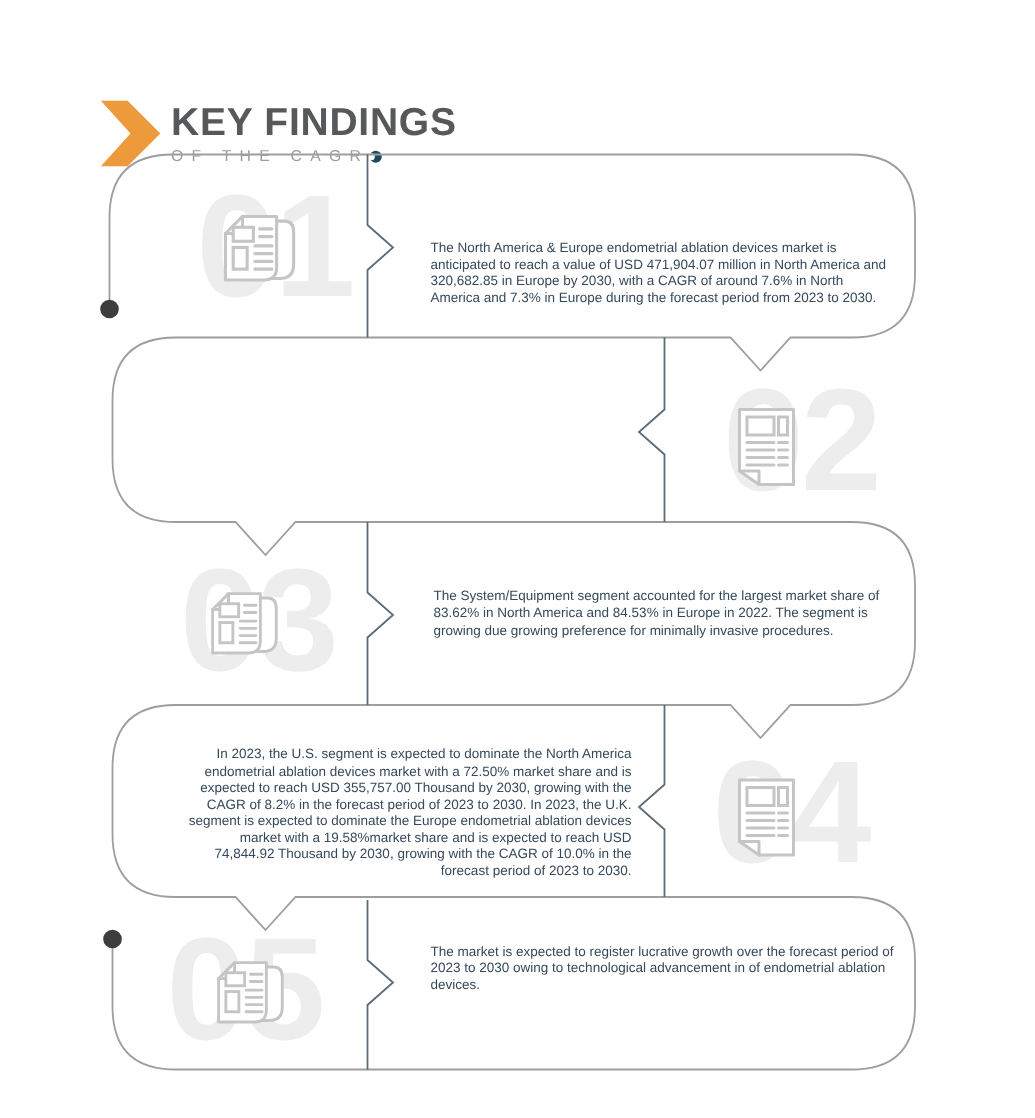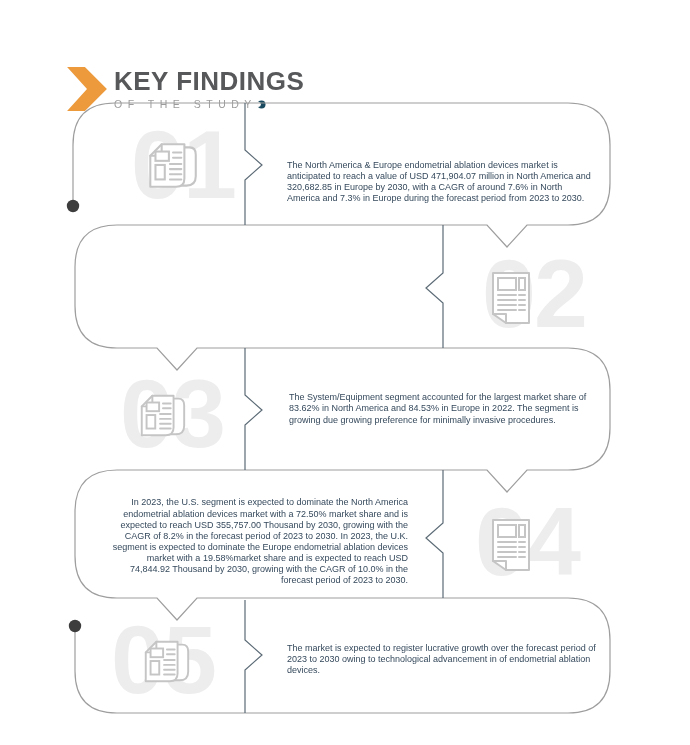--- a/index.html
+++ b/index.html
@@ -42,21 +42,21 @@
 
 <div class="canvas">
 
   <div class="logo">
     <svg class="logo-chevron" width="40" height="44" viewBox="0 0 38 42">
       <polygon points="0,0 17,0 38,21 17,42 0,42 19,21" fill="#EC9A3C"></polygon>
     </svg>
     <div class="logo-textblock">
       <div class="logo-title">KEY FINDINGS</div>
       <div class="logo-subtitle-row">
-        <span class="logo-subtitle">OF THE STUDY</span>
+        <span class="logo-subtitle">OF THE CAGR</span>
         <svg width="9" height="9" viewBox="0 0 9 9">
           <circle cx="4.5" cy="4.5" r="4" fill="#194A5F"></circle>
           <circle cx="1.5" cy="4.5" r="2.4" fill="#ffffff"></circle>
         </svg>
       </div>
     </div>
   </div>
 
   <div class="big-num" style="left:183px;top:164px;">01</div>
   <div class="big-num" style="left:534px;top:293px;">02</div>
@@ -160,21 +160,21 @@
 
   <div class="finding-text ta-left" style="left:287px;top:103px;width:306px;height:158px;">
     <div>The  North America &amp; Europe endometrial ablation devices market is anticipated to reach a value of USD 471,904.07 million in North America and 320,682.85 in Europe by 2030, with a CAGR of around 7.6% in North America and 7.3% in Europe during the forecast period from 2023 to 2030.</div>
   </div>
 
 
   <div class="finding-text ta-left" style="left:289px;top:348px;width:300px;height:122px;justify-content:center;">
     <div>The System/Equipment segment accounted for the largest market share of 83.62% in North America and 84.53% in Europe in 2022. The segment is growing due growing preference for minimally invasive procedures.</div>
   </div>
 
-  <div class="finding-text ta-right" style="left:105px;top:470px;width:303px;height:144px;">
+  <div class="finding-text ta-right" style="left:118px;top:470px;width:303px;height:144px;">
     <div>In 2023, the U.S. segment is expected to dominate the North America endometrial ablation devices market with a 72.50% market share and is expected to reach USD 355,757.00 Thousand by 2030, growing with the CAGR of 8.2% in the forecast period of 2023 to 2030. In 2023, the U.K. segment is expected to dominate the Europe endometrial ablation devices market with a 19.58%market share and is expected to reach USD 74,844.92 Thousand by 2030, growing with the CAGR of 10.0% in the forecast period of 2023 to 2030.</div>
   </div>
 
-  <div class="finding-text ta-left" style="left:287px;top:602px;width:310px;height:115px;">
+  <div class="finding-text ta-left" style="left:287px;top:588px;width:310px;height:115px;">
     <div>The market is expected to register lucrative growth over the forecast period of 2023 to 2030 owing to technological advancement in  of  endometrial ablation devices.</div>
   </div>
 
 </div>
 
 </body></html>

